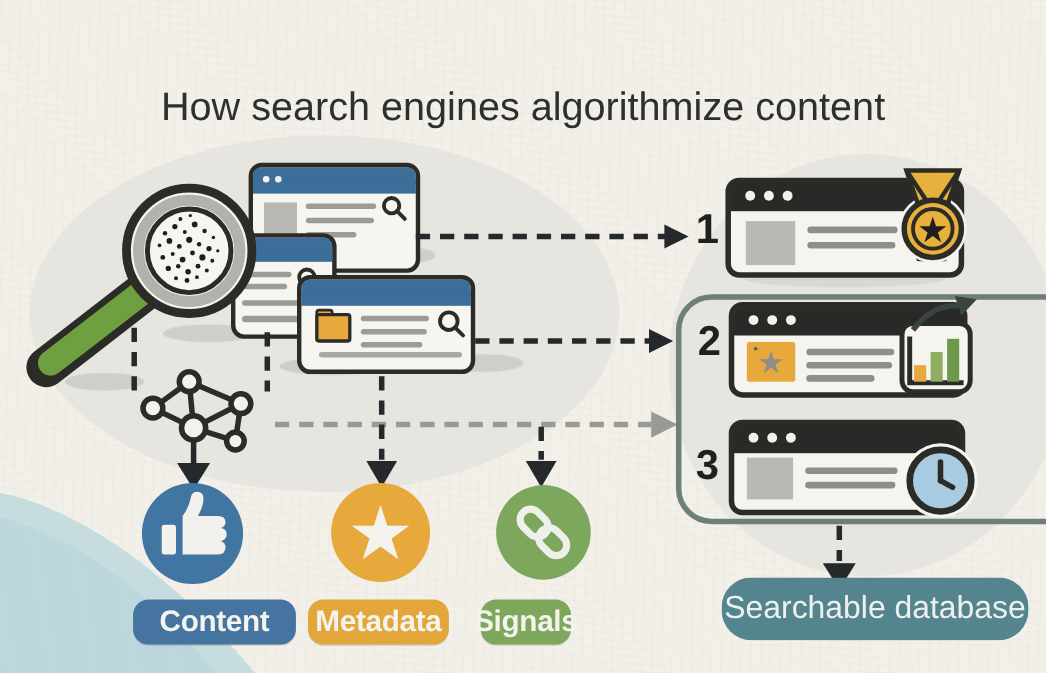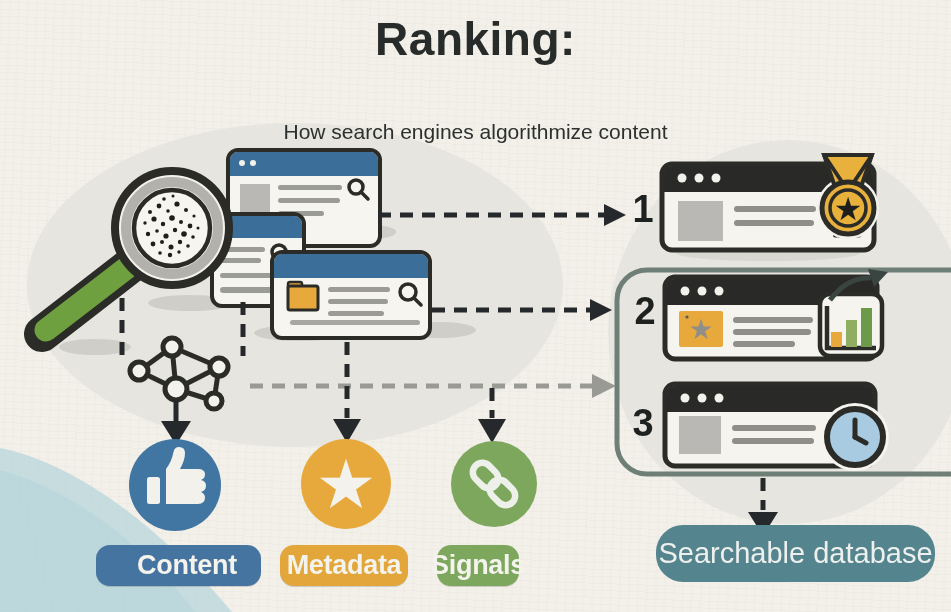--- a/index.html
+++ b/index.html
@@ -11,34 +11,34 @@
       repeating-linear-gradient(92deg, rgba(120,110,90,0.02) 0 2px, transparent 2px 9px);
     font-family:"Liberation Sans", sans-serif;
   }
   .abs{position:absolute;}
   .title{
     left:0;right:0;top:12px;text-align:center;
     font-size:46px;font-weight:700;color:#272b29;letter-spacing:.5px;
   }
   .subtitle{
     left:0;right:0;top:76px;text-align:center;
-    font-size:21px;font-weight:400;color:#2c302e;margin-top:44px;
+    font-size:36px;font-weight:400;color:#2c302e;
   }
   .rank-num{
     width:30px;text-align:center;font-size:38px;font-weight:700;color:#1d211f;line-height:1;
   }
   .rank-1{left:628px;top:190px;}
   .rank-2{left:630px;top:292px;}
   .rank-3{left:628px;top:404px;}
   .factor-pill{
     height:41px;border-radius:14px;display:flex;align-items:center;justify-content:center;
     color:#f4f3ee;font-weight:700;font-size:27px;white-space:nowrap;letter-spacing:-.3px;
     box-shadow:0 1px 0 rgba(0,0,0,.15);
   }
-  .pill-content{left:96px;top:545px;width:148px;background:#44749f;padding-left:17px;}
+  .pill-content{left:121px;top:545px;width:148px;background:#44749f;}
   .pill-metadata{left:280px;top:545px;width:128px;background:#e3a63a;}
   .pill-signals{left:437px;top:545px;width:82px;background:#7da75c;}
   .db-pill{
     left:628px;top:525px;width:279px;height:57px;border-radius:27px;background:#54848d;
     display:flex;align-items:center;justify-content:center;
     color:#eef0ee;font-size:29px;font-weight:400;white-space:nowrap;margin-left:28px;
   }
   svg{position:absolute;left:0;top:0;}
 </style>
 </head>
@@ -291,21 +291,20 @@
         <circle cx="855" cy="437" r="34" fill="#f6f4ee"></circle>
         <circle cx="855" cy="437" r="28" fill="#a9cbe2" stroke="#2b2b28" stroke-width="6"></circle>
         <g stroke="#2b2b28" stroke-width="5" stroke-linecap="round">
           <line x1="855" y1="437" x2="855" y2="420"></line>
           <line x1="855" y1="437" x2="866" y2="443"></line>
         </g>
       </g>
     </g>
   </svg>
 
-  <div class="abs title">Ranking:</div>
   <div class="abs subtitle">How search engines algorithmize content</div>
 
   <div class="abs rank-num rank-1">1</div>
   <div class="abs rank-num rank-2">2</div>
   <div class="abs rank-num rank-3">3</div>
 
   <div class="abs factor-pill pill-content">Content</div>
   <div class="abs factor-pill pill-metadata">Metadata</div>
   <div class="abs factor-pill pill-signals">Signals</div>
 

